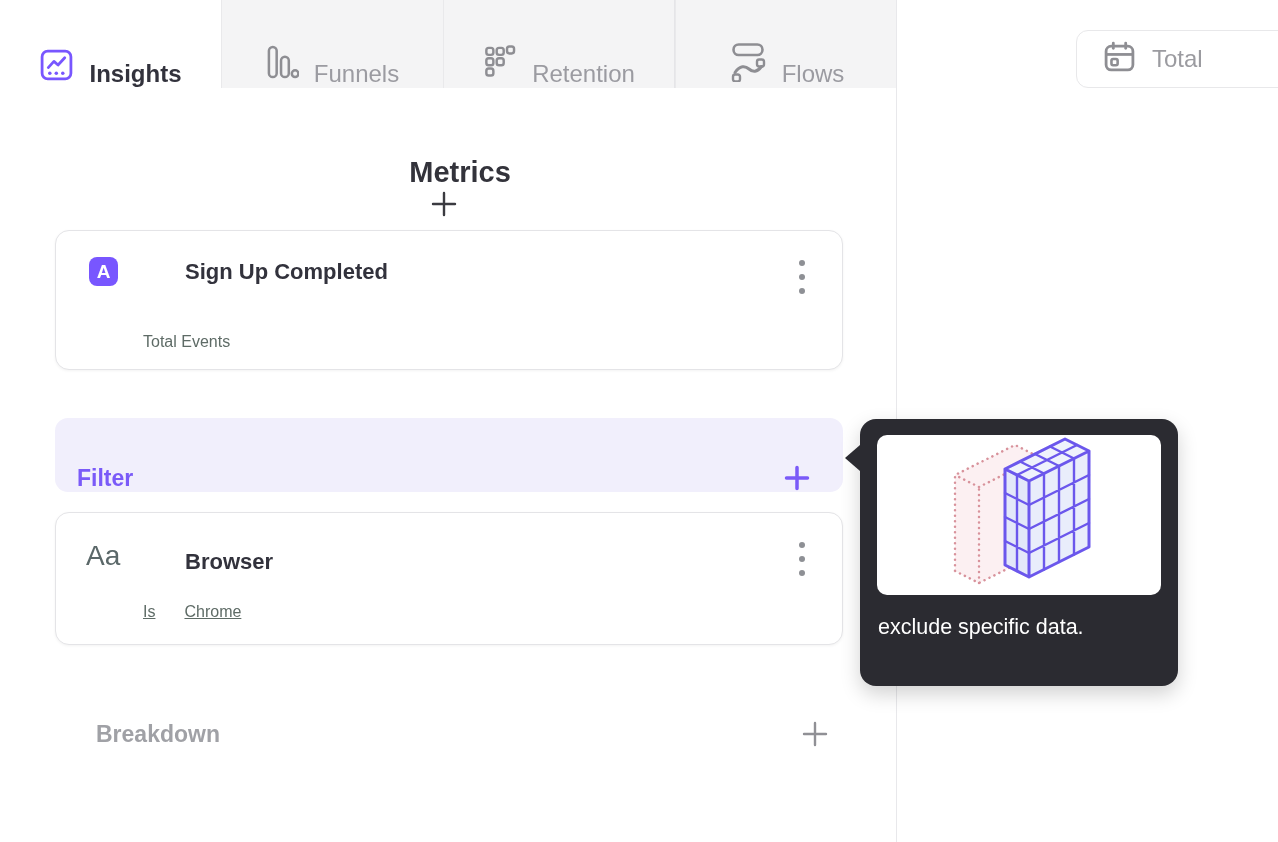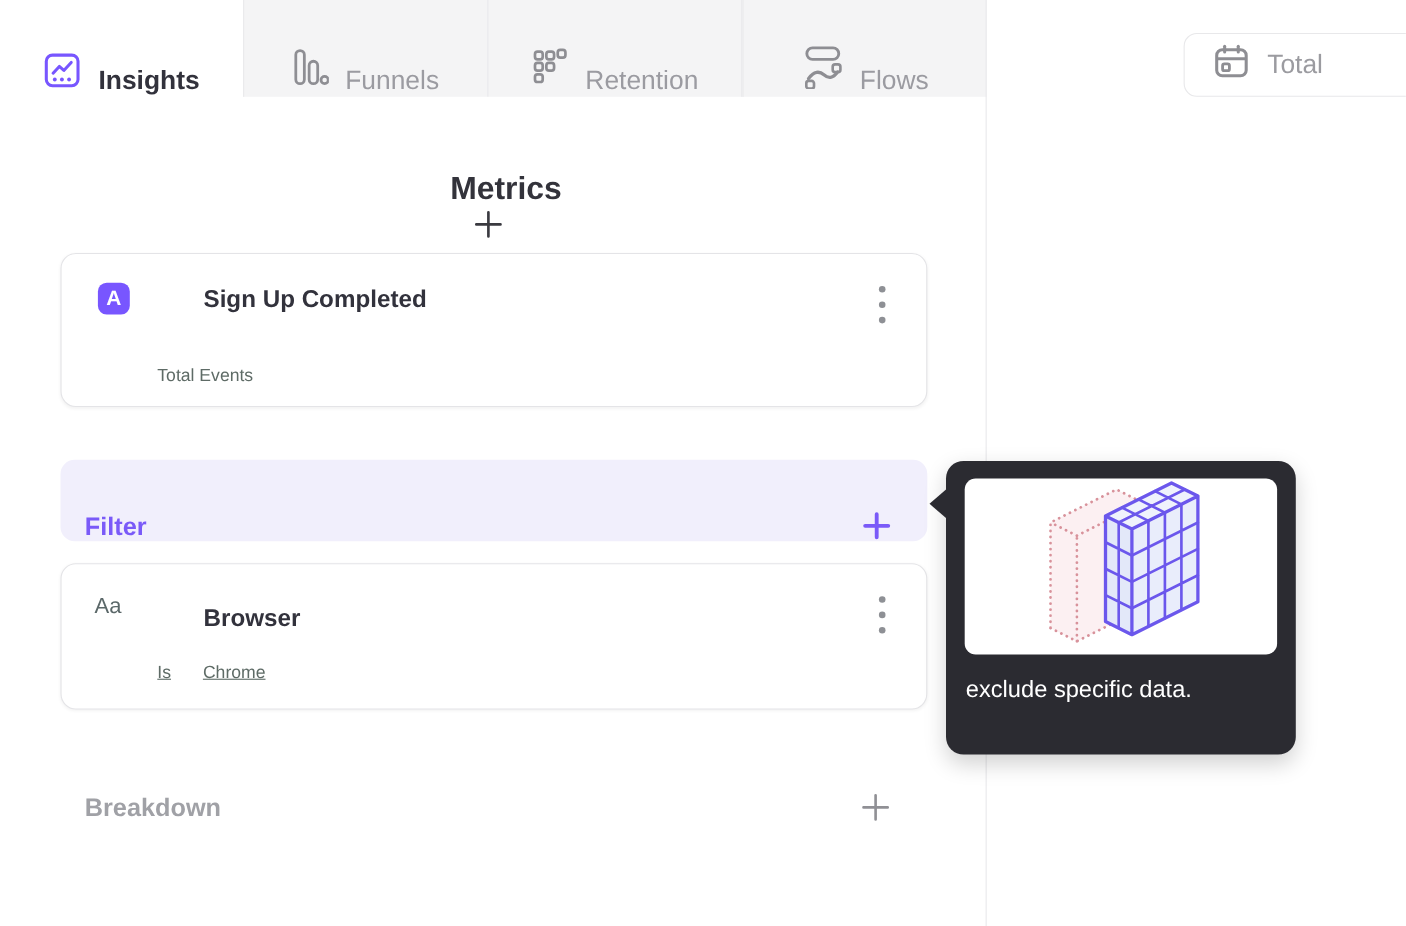--- a/index.html
+++ b/index.html
@@ -28,36 +28,36 @@
   .custom-btn { position:absolute; left:1076px; top:30px; height:58px; width:240px;
     background:#ffffff; border:1px solid #e8e8ea; border-radius:12px;
     display:flex; align-items:center; gap:16px; padding:0 26px;
     font-size:24px; color:#9b9ba0; cursor:pointer; }
 
   
   .sec-header { position:absolute; left:77px; width:766px; display:flex;
     align-items:center; justify-content:space-between; }
   .sec-header .plus { margin-right:32px; }
   .metrics-header   { top:156px; height:44px; font-size:29px; font-weight:700; color:#33333b;flex-direction:column; }
-  .breakdown-header { top:710px; height:48px; font-size:23px; font-weight:700; color:#a0a1a6; }
+  .breakdown-header { top:710px; height:48px; font-size:23px; font-weight:700; color:#a0a1a6;margin-left:19px; }
 
   
   .card { position:absolute; left:55px; width:788px; background:#fff;
     border:1px solid #e4e4e7; border-radius:14px;
     box-shadow:0 1px 3px rgba(0,0,0,0.05); cursor:pointer; }
   .metric-card  { top:230px; height:140px; }
   .browser-card { top:512px; height:133px; }
   .badge-a { position:absolute; left:33px; top:26px; width:29px; height:29px;
     background:#7856ff; border-radius:8px; color:#fff; font-weight:700; font-size:19px;
     display:flex; align-items:center; justify-content:center; }
   .card-title { position:absolute; left:85px; top:28px; font-size:22px; font-weight:600; color:#32323c;margin-left:44px; }
   .card-sub   { position:absolute; left:87px; top:102px; font-size:16px; color:#5e6b66; }
   .browser-card .card-title { top:36px; }
   .browser-card .card-sub   { top:90px;text-decoration:underline; }
-  .aa-glyph { position:absolute; left:30px; top:27px; font-size:20px; color:#5b6869; font-weight:500; }
+  .aa-glyph { position:absolute; left:30px; top:27px; font-size:28px; color:#5b6869; font-weight:500; }
   .kebab { position:absolute; right:28px; top:24px; width:24px; height:44px;
     display:flex; flex-direction:column; align-items:center; justify-content:center; gap:8px; cursor:pointer; }
   .kebab i { width:6px; height:6px; border-radius:50%; background:#8e9095; display:block; }
   .op-gap { display:inline-block; width:29px; }
 
   
   .filter-row { position:absolute; left:55px; top:418px; width:788px; height:74px;
     background:#f1effc; border-radius:13px; display:flex; align-items:flex-end;
     justify-content:space-between; padding:0 32px 0 22px; cursor:pointer; }
   .filter-row .label { font-size:23px; font-weight:700; color:#7a5af8; }

